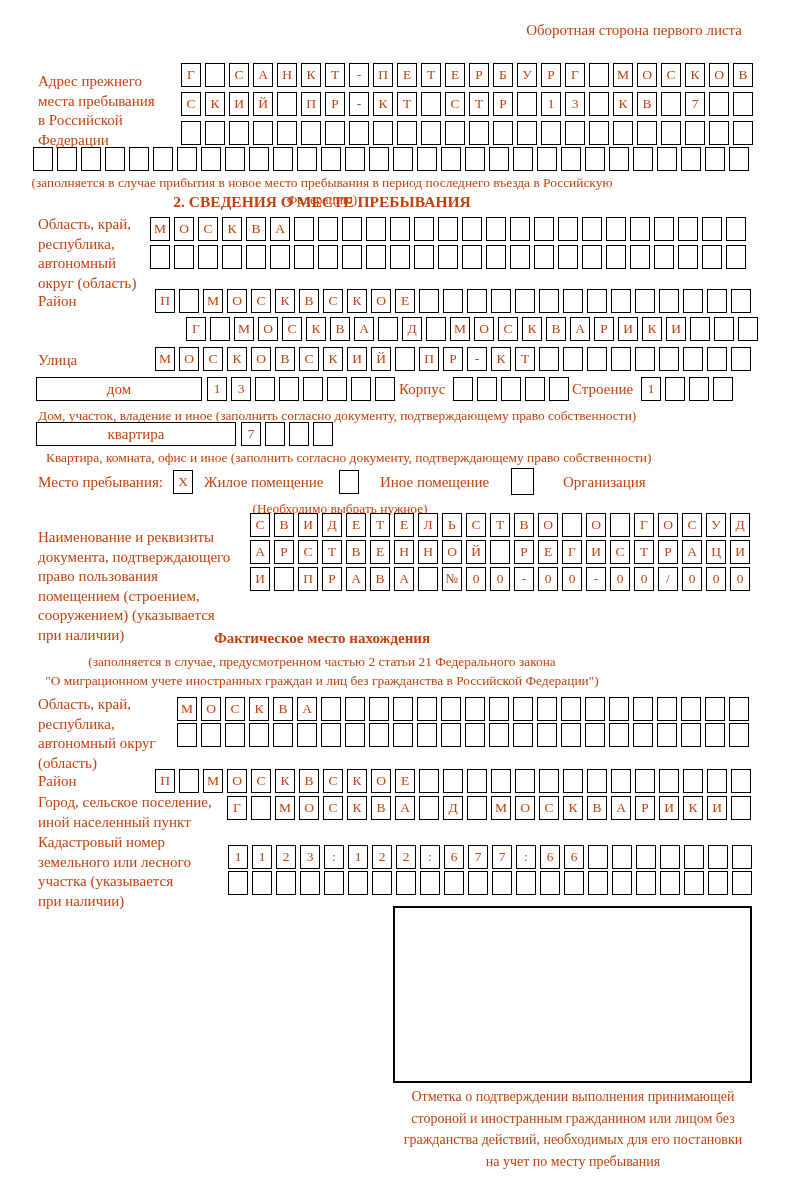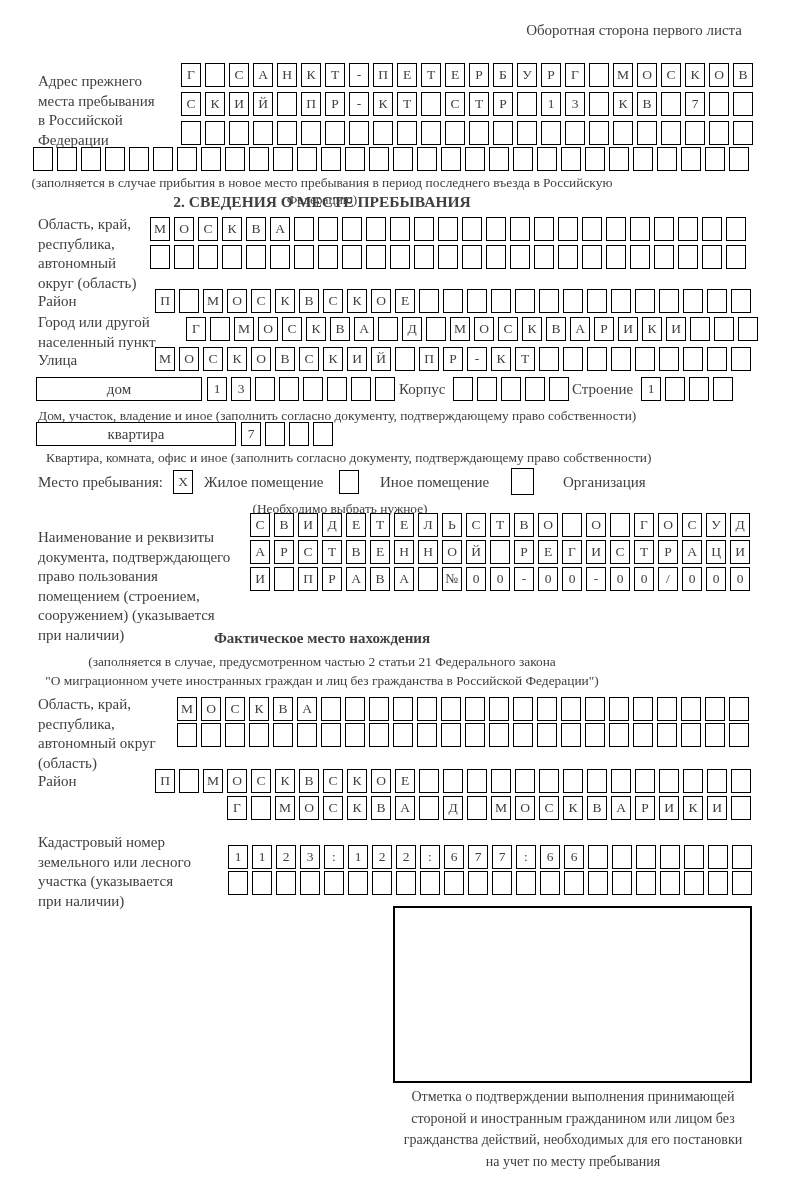--- a/index.html
+++ b/index.html
@@ -1,16 +1,16 @@
 <!DOCTYPE html>
 <html><head>
 <meta charset="utf-8">
 <style>
   html,body{margin:0;padding:0;background:#fff;}
-  #page{position:relative;width:800px;height:1180px;background:#fff;color:#404040;
+  #page{position:relative;width:800px;height:1180px;background:#fff;color:#c2410c;
         font-family:"Liberation Serif","DejaVu Serif",serif;overflow:hidden;}
   .lbl{position:absolute;font-size:15px;line-height:19.5px;white-space:pre-line;}
   .note{position:absolute;font-size:13.4px;line-height:17px;}
   .centerline{left:0;width:644px;text-align:center;}
   .boxrow{position:absolute;display:flex;gap:4px;}
   .cell{box-sizing:border-box;flex:0 0 20px;width:20px;height:24px;border:1.6px solid #000;
         display:flex;align-items:center;justify-content:center;font-size:13.5px;background:#fff;}
   .bigcells .cell{flex-basis:23px;width:23px;height:27px;}
   .widebox{position:absolute;box-sizing:border-box;height:24px;border:1.6px solid #000;
         display:flex;align-items:center;justify-content:center;font-size:15px;background:#fff;}
@@ -225,22 +225,20 @@
       <span class="cell"></span>
       <span class="cell"></span>
       <span class="cell"></span>
       <span class="cell"></span>
       <span class="cell"></span>
       <span class="cell"></span>
       <span class="cell"></span>
       <span class="cell"></span>
     </div>
 
-  <div class="lbl" style="left:38px;top:313px;width:170px;">Город или другой
-населенный пункт</div>
   <div class="boxrow" style="left:186px;top:317px;">
       <span class="cell">Г</span>
       <span class="cell"></span>
       <span class="cell">М</span>
       <span class="cell">О</span>
       <span class="cell">С</span>
       <span class="cell">К</span>
       <span class="cell">В</span>
       <span class="cell">А</span>
       <span class="cell"></span>
@@ -501,20 +499,22 @@
       <span class="cell"></span>
       <span class="cell"></span>
       <span class="cell"></span>
       <span class="cell"></span>
       <span class="cell"></span>
       <span class="cell"></span>
       <span class="cell"></span>
       <span class="cell"></span>
     </div>
 
+  <div class="lbl" style="left:38px;top:793px;width:215px;">Город, сельское поселение,
+иной населенный пункт</div>
   <div class="boxrow" style="left:227px;top:796px;">
       <span class="cell">Г</span>
       <span class="cell"></span>
       <span class="cell">М</span>
       <span class="cell">О</span>
       <span class="cell">С</span>
       <span class="cell">К</span>
       <span class="cell">В</span>
       <span class="cell">А</span>
       <span class="cell"></span>

